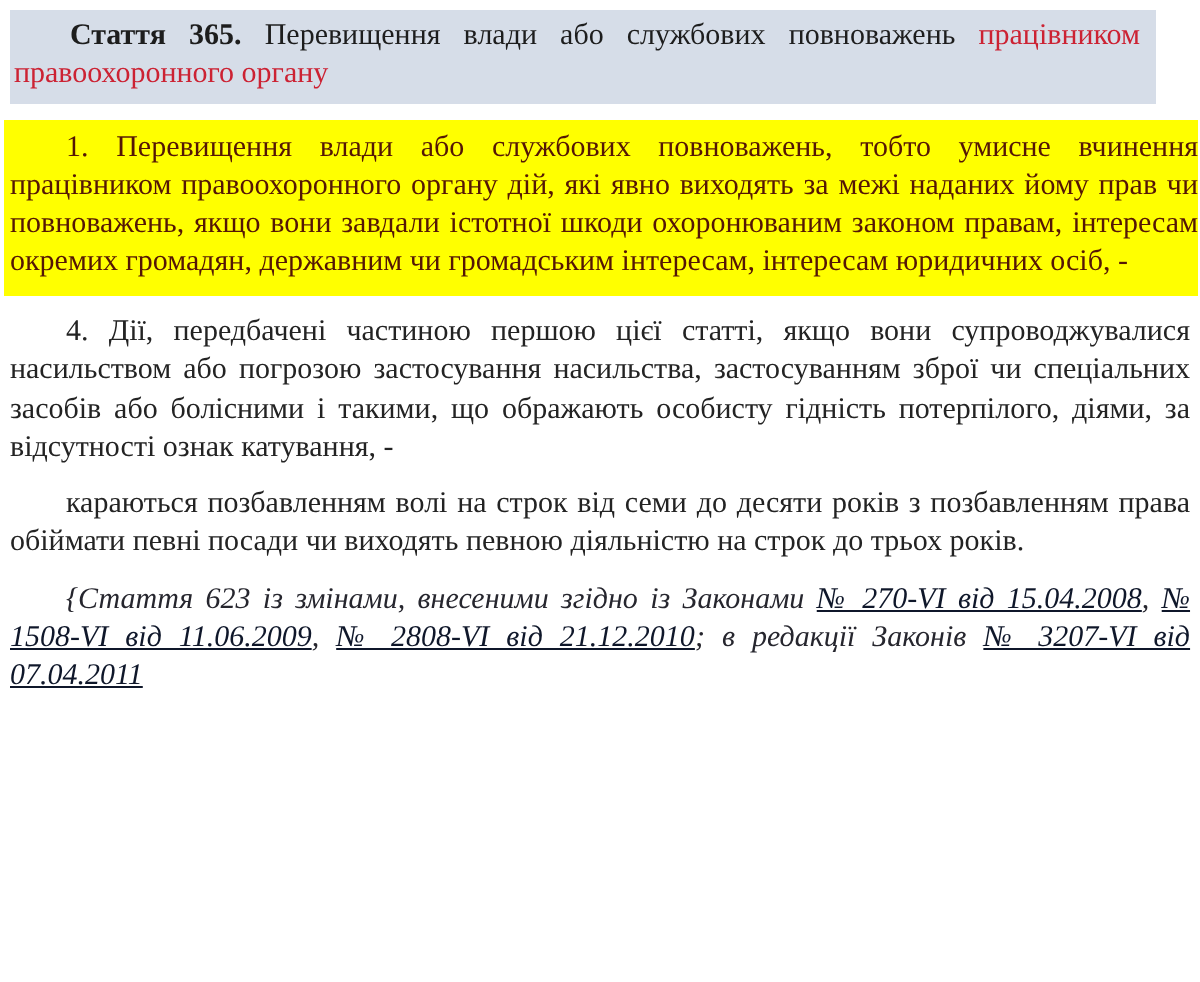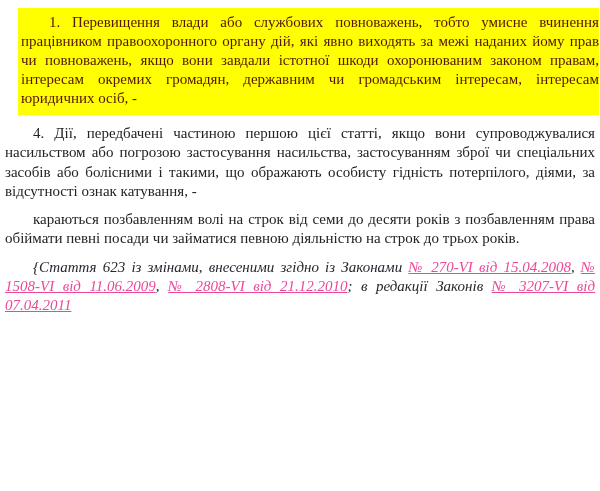--- a/index.html
+++ b/index.html
@@ -14,51 +14,52 @@
     background:#d6dde8;
     padding:4px 8px 5px 2px;
     text-align:justify;
     text-indent:28px;
     line-height:19px;
     color:#1d1d1d;
   }
   .article-number{font-weight:bold;}
   .highlight-term{color:#cc2233;}
   .part1-highlight{
-    margin:8px 1px 0 18px;
+    margin:8px 1px 0 2px;
     background:#ffff00;
     padding:5px 0 7px 3px;
     text-align:justify;
     text-indent:28px;
     line-height:19px;
     color:#541605;
   }
   p.body-par{
     margin:9px 5px 0 5px;
     text-align:justify;
     text-indent:28px;
     line-height:19.3px;
   }
   p.note-par{
     font-style:italic;
     color:#26262e;
   }
   a.law-link{
-    color:#ec4899;
+    color:#0f172a;
     text-decoration:underline;
     cursor:pointer;
     font-style:italic;
   }
 </style>
 </head>
 <body>
 
 <div class="doc">
 
+  <div class="article-header"><span class="article-number">Стаття 365.</span><span> Перевищення влади або службових повноважень </span><span class="highlight-term">працівником правоохоронного органу</span></div>
 
   <div class="part1-highlight">1. Перевищення влади або службових повноважень, тобто умисне вчинення працівником правоохоронного органу дій, які явно виходять за межі наданих йому прав чи повноважень, якщо вони завдали істотної шкоди охоронюваним законом правам, інтересам окремих громадян, державним чи громадським інтересам, інтересам юридичних осіб, -</div>
 
   <p class="body-par">4. Дії, передбачені частиною першою цієї статті, якщо вони супроводжувалися насильством або погрозою застосування насильства, застосуванням зброї чи спеціальних засобів або болісними і такими, що ображають особисту гідність потерпілого, діями, за відсутності ознак катування, -</p>
-  <p class="body-par">караються позбавленням волі на строк від семи до десяти років з позбавленням права обіймати певні посади чи займатися певною діяльністю на строк до трьох років.</p>
+  <p class="body-par">караються позбавленням волі на строк від семи до десяти років з позбавленням права обіймати певні посади чи виходять певною діяльністю на строк до трьох років.</p>
 
   <p class="body-par note-par"><span>{Стаття 623 із змінами, внесеними згідно із Законами </span><a class="law-link" href="#">№ 270-VI від 15.04.2008</a><span>, </span><a class="law-link" href="#">№ 1508-VI від 11.06.2009</a><span>, </span><a class="law-link" href="#">№ 2808-VI від 21.12.2010</a><span>; в редакції Законів </span><a class="law-link" href="#">№ 3207-VI від 07.04.2011</a></p>
 
 </div>
 
 </body></html>

